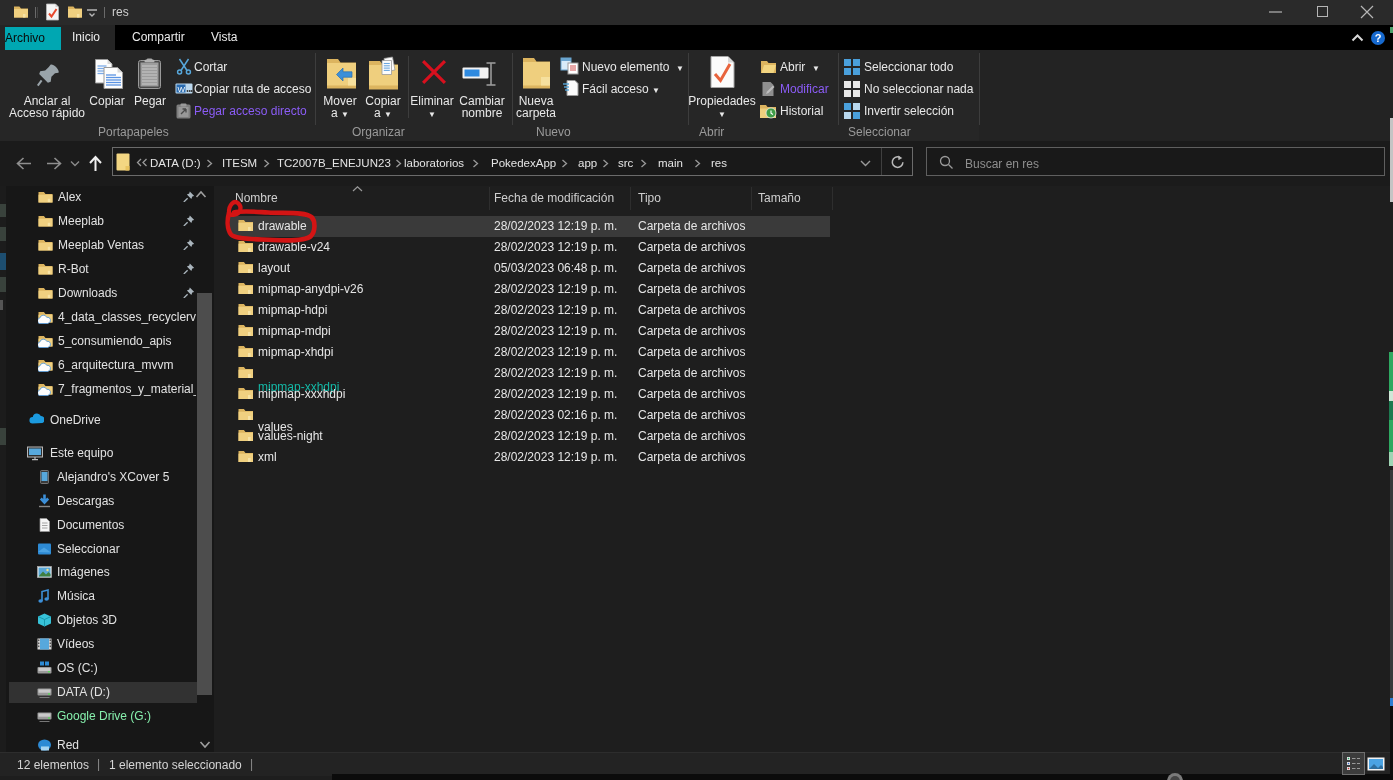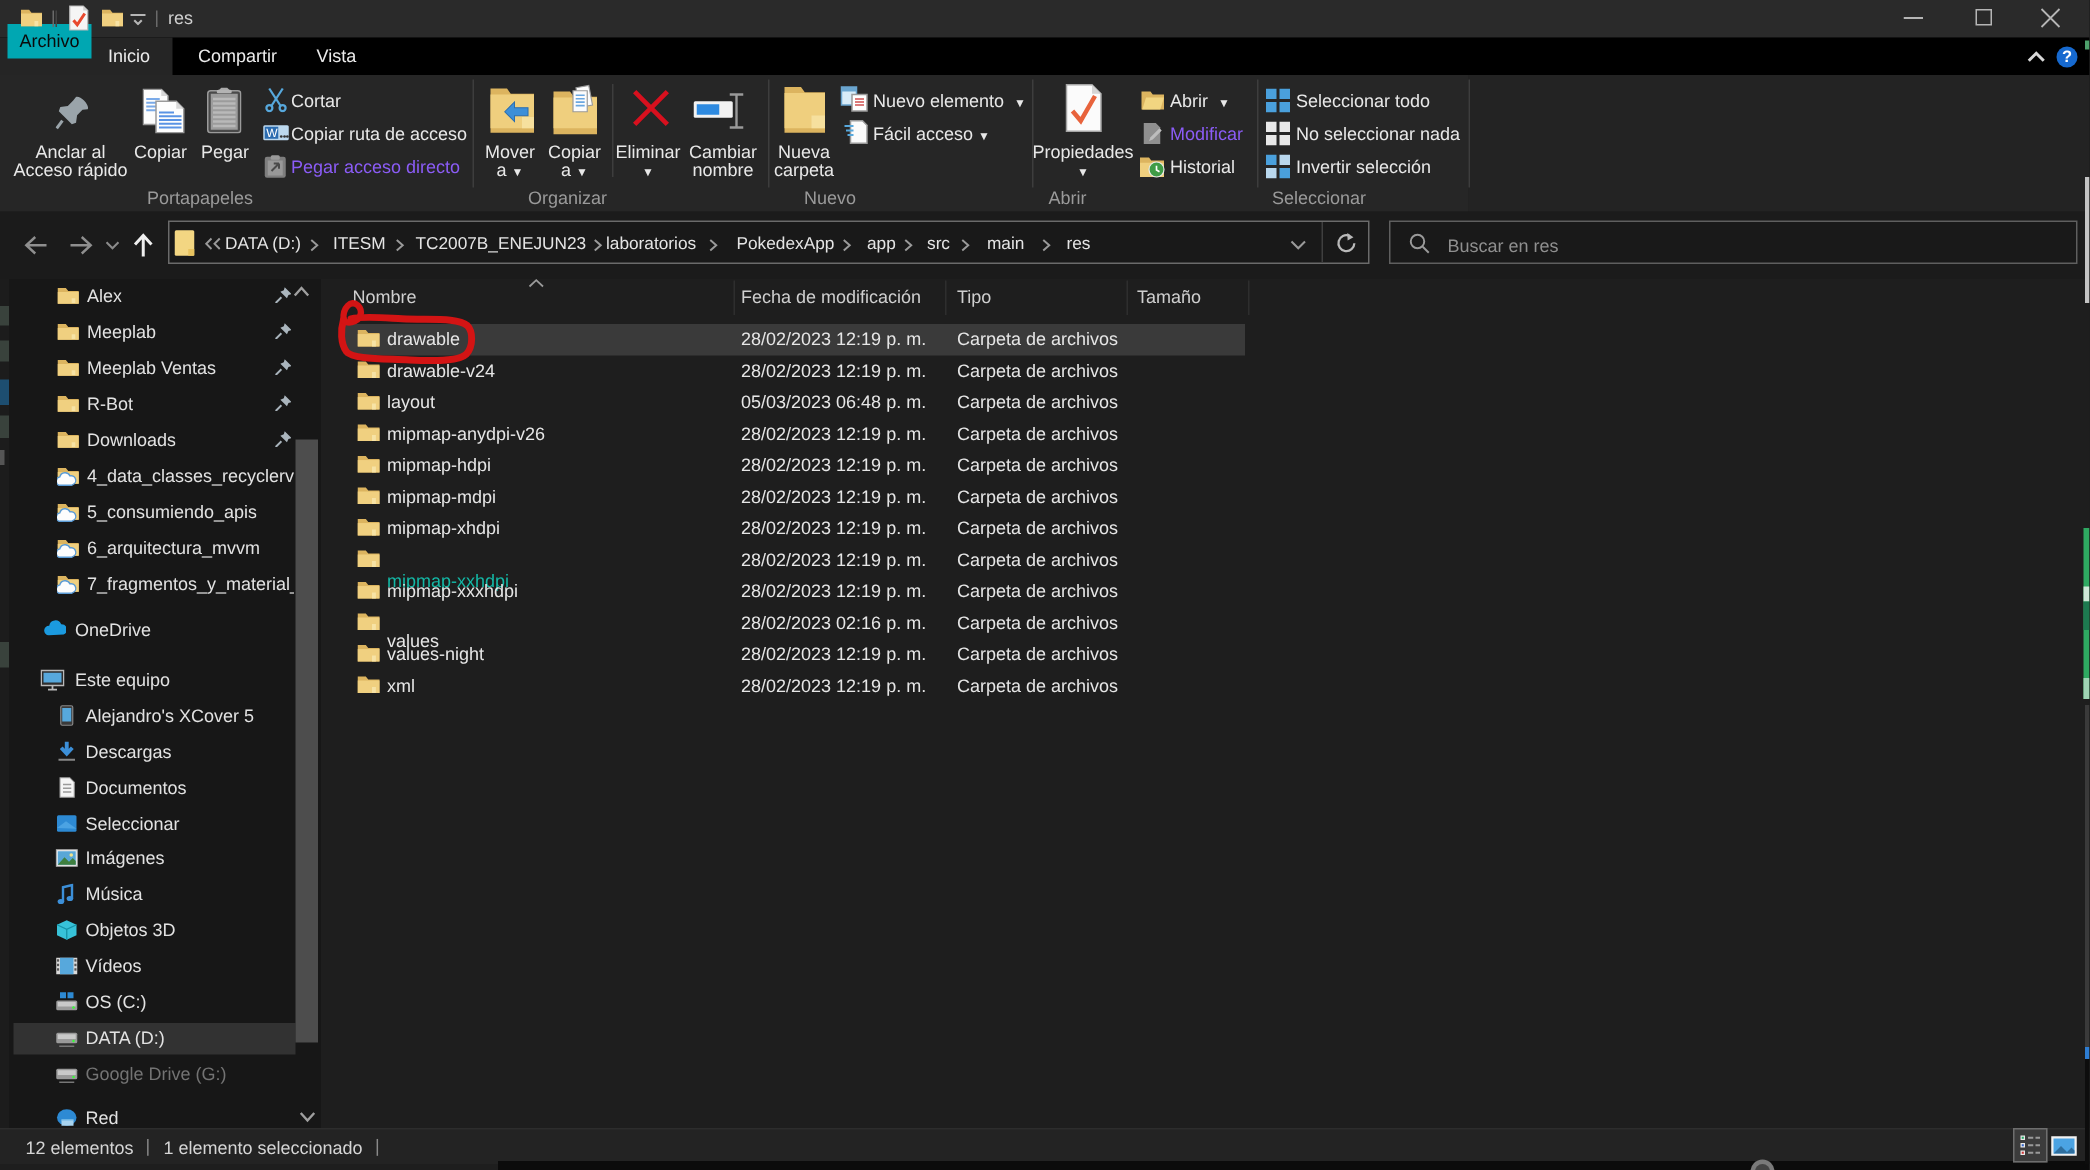--- a/index.html
+++ b/index.html
@@ -2,22 +2,22 @@
 <html><head><meta charset="utf-8">
 <style>
 *{margin:0;padding:0;box-sizing:border-box}
 html,body{width:1393px;height:780px;overflow:hidden;background:#1e1e1e;
 font-family:"Liberation Sans",sans-serif;font-size:12px;color:#e8e8e8}
 .abs{position:absolute}
 body{position:relative}
 .titlebar{left:0;top:0;width:1393px;height:25px;background:#2a2a2a}
 .tabrow{left:0;top:25px;width:1393px;height:25px;background:#000}
 .tabgray{left:0;top:25px;width:115px;height:25px;background:#252525}
-.archivo{left:5px;top:16px;width:56px;height:23px;background:#00a7b2;color:#0a0a0a;
-text-align:center;line-height:22px}
+.archivo{left:5px;top:27px;width:56px;height:23px;background:#00a7b2;color:#0a0a0a;
+text-align:left;line-height:22px}
 .tabtxt{top:25px;height:25px;line-height:25px;color:#ececec}
 .ribbon{left:0;top:50px;width:979px;height:91px;background:#262626}
 .ribbonblack{left:979px;top:50px;width:414px;height:91px;background:#232323}
 .addrrow{left:0;top:141px;width:1393px;height:45px;background:#1b1b1b}
 .mainarea{left:0;top:186px;width:1393px;height:566px;background:#1e1e1e}
 .sidebar{left:0;top:186px;width:214px;height:566px;background:#171717}
 .statusbar{left:0;top:752px;width:1393px;height:24px;background:#232323;border-top:1px solid #2d2d2d}
 .botstrip{left:332px;top:774px;width:1061px;height:6px;background:#0b0b0b}
 .glabel{color:#9a9a9a;text-align:left;position:absolute;font-size:12px}
 .vsep{position:absolute;width:1px;background:#3d3d3d}
@@ -512,21 +512,21 @@
     <circle cx="12" cy="9" r="0.8" fill="#3f3"></circle>
     <path d="M2.5 12.5 h10" stroke="#777" stroke-width="1"></path>
   </svg>
 <div class="abs" style="left:57px;top:685px;color:#e2e2e2;white-space:nowrap">DATA (D:)</div>
 <svg class="abs" style="left:37px;top:709px" width="15" height="14" viewBox="0 0 15 14">
     <rect x="0.5" y="3.5" width="14" height="7" rx="1" fill="#9a9a9a"></rect>
     <rect x="1.5" y="4.5" width="12" height="3.2" fill="#c9c9c9"></rect>
     <circle cx="12" cy="9" r="0.8" fill="#3f3"></circle>
     <path d="M2.5 12.5 h10" stroke="#777" stroke-width="1"></path>
   </svg>
-<div class="abs" style="left:57px;top:709px;color:#737373;white-space:nowrap">Google Drive (G:)</div>
+<div class="abs" style="left:57px;top:709px;color:#86efac;white-space:nowrap">Google Drive (G:)</div>
 <svg class="abs" style="left:37px;top:738px" width="15" height="14" viewBox="0 0 15 14">
     <ellipse cx="7.5" cy="7" rx="6.5" ry="5.5" fill="#2d8ad4"></ellipse>
     <rect x="4" y="8.5" width="8" height="4" fill="#a8d4f0"></rect>
     <path d="M4 8.5 h8" stroke="#6cb4e4" stroke-width="1"></path>
   </svg>
 <div class="abs" style="left:57px;top:738px;color:#e2e2e2;white-space:nowrap">Red</div>
 <div class="abs" style="left:230px;top:216px;width:600px;height:21px;background:#3a3a3a"></div>
 <div class="hdr" style="left:235px;top:191px">Nombre</div>
 <svg class="abs" style="left:352px;top:186px" width="11" height="6" viewBox="0 0 11 6">
     <path d="M1 5 L5.5 0.8 L10 5" stroke="#9a9a9a" stroke-width="1.2" fill="none"></path>

